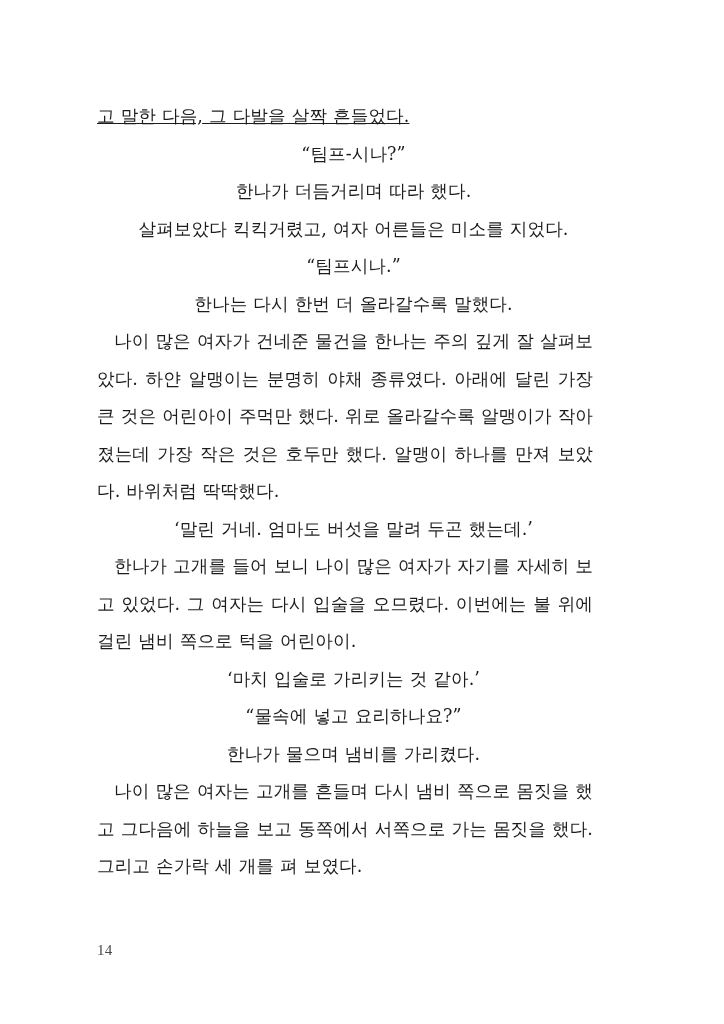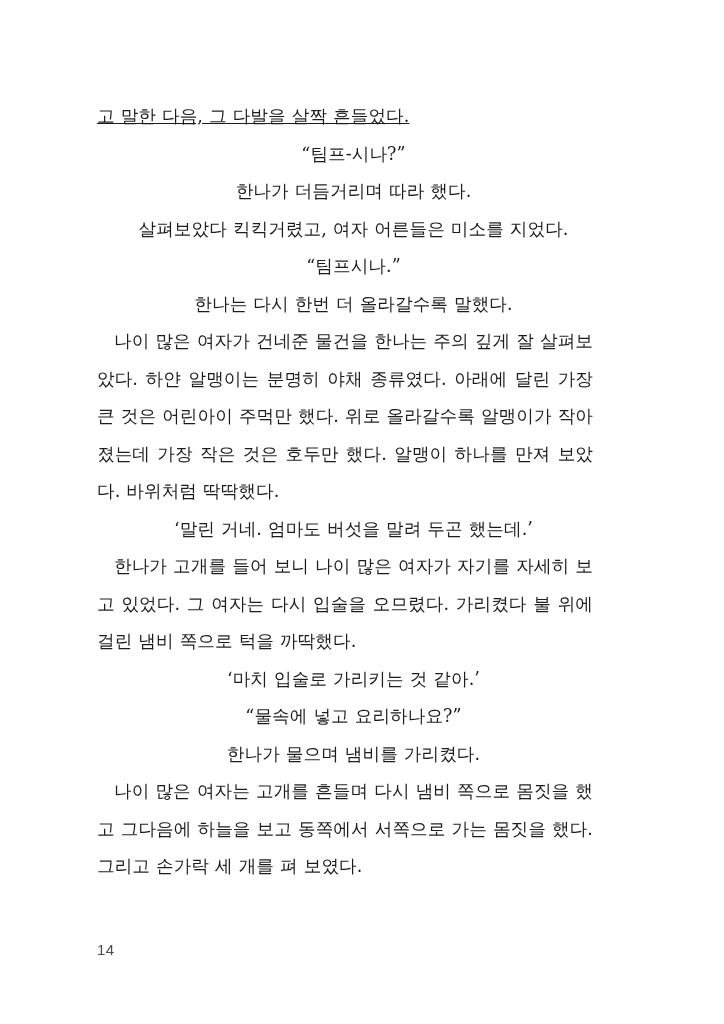--- a/index.html
+++ b/index.html
@@ -59,21 +59,21 @@
     text-align: center;
   }
 
   .page-number {
     position: absolute;
     left: 97px;
     top: 940px;
     font-size: 15px;
     line-height: 20px;
     color: #4a4a4a;
-    font-family: Liberation Sans, sans-serif;
+    font-family: Liberation Serif, serif;
     letter-spacing: 0.02em;
   }
 </style>
 </head>
 <body>
 
 <div class="page">
 
   <div class="text-column">
 
@@ -86,21 +86,21 @@
     <p class="para quote">살펴보았다 킥킥거렸고, 여자 어른들은 미소를 지었다.</p>
 
     <p class="para quote">“팀프시나.”</p>
 
     <p class="para quote">한나는 다시 한번 더 올라갈수록 말했다.</p>
 
     <p class="para indent">나이 많은 여자가 건네준 물건을 한나는 주의 깊게 잘 살펴보았다. 하얀 알맹이는 분명히 야채 종류였다. 아래에 달린 가장 큰 것은 어린아이 주먹만 했다. 위로 올라갈수록 알맹이가 작아졌는데 가장 작은 것은 호두만 했다. 알맹이 하나를 만져 보았다. 바위처럼 딱딱했다.</p>
 
     <p class="para quote">‘말린 거네. 엄마도 버섯을 말려 두곤 했는데.’</p>
 
-    <p class="para indent">한나가 고개를 들어 보니 나이 많은 여자가 자기를 자세히 보고 있었다. 그 여자는 다시 입술을 오므렸다. 가리켰다 불 위에 걸린 냄비 쪽으로 턱을 까딱했다.</p>
+    <p class="para indent">한나가 고개를 들어 보니 나이 많은 여자가 자기를 자세히 보고 있었다. 그 여자는 다시 입술을 오므렸다. 이번에는 불 위에 걸린 냄비 쪽으로 턱을 어린아이.</p>
 
     <p class="para quote">‘마치 입술로 가리키는 것 같아.’</p>
 
     <p class="para quote">“물속에 넣고 요리하나요?”</p>
 
     <p class="para quote">한나가 물으며 냄비를 가리켰다.</p>
 
     <p class="para indent">나이 많은 여자는 고개를 흔들며 다시 냄비 쪽으로 몸짓을 했고 그다음에 하늘을 보고 동쪽에서 서쪽으로 가는 몸짓을 했다. 그리고 손가락 세 개를 펴 보였다.</p>
 
   </div>

